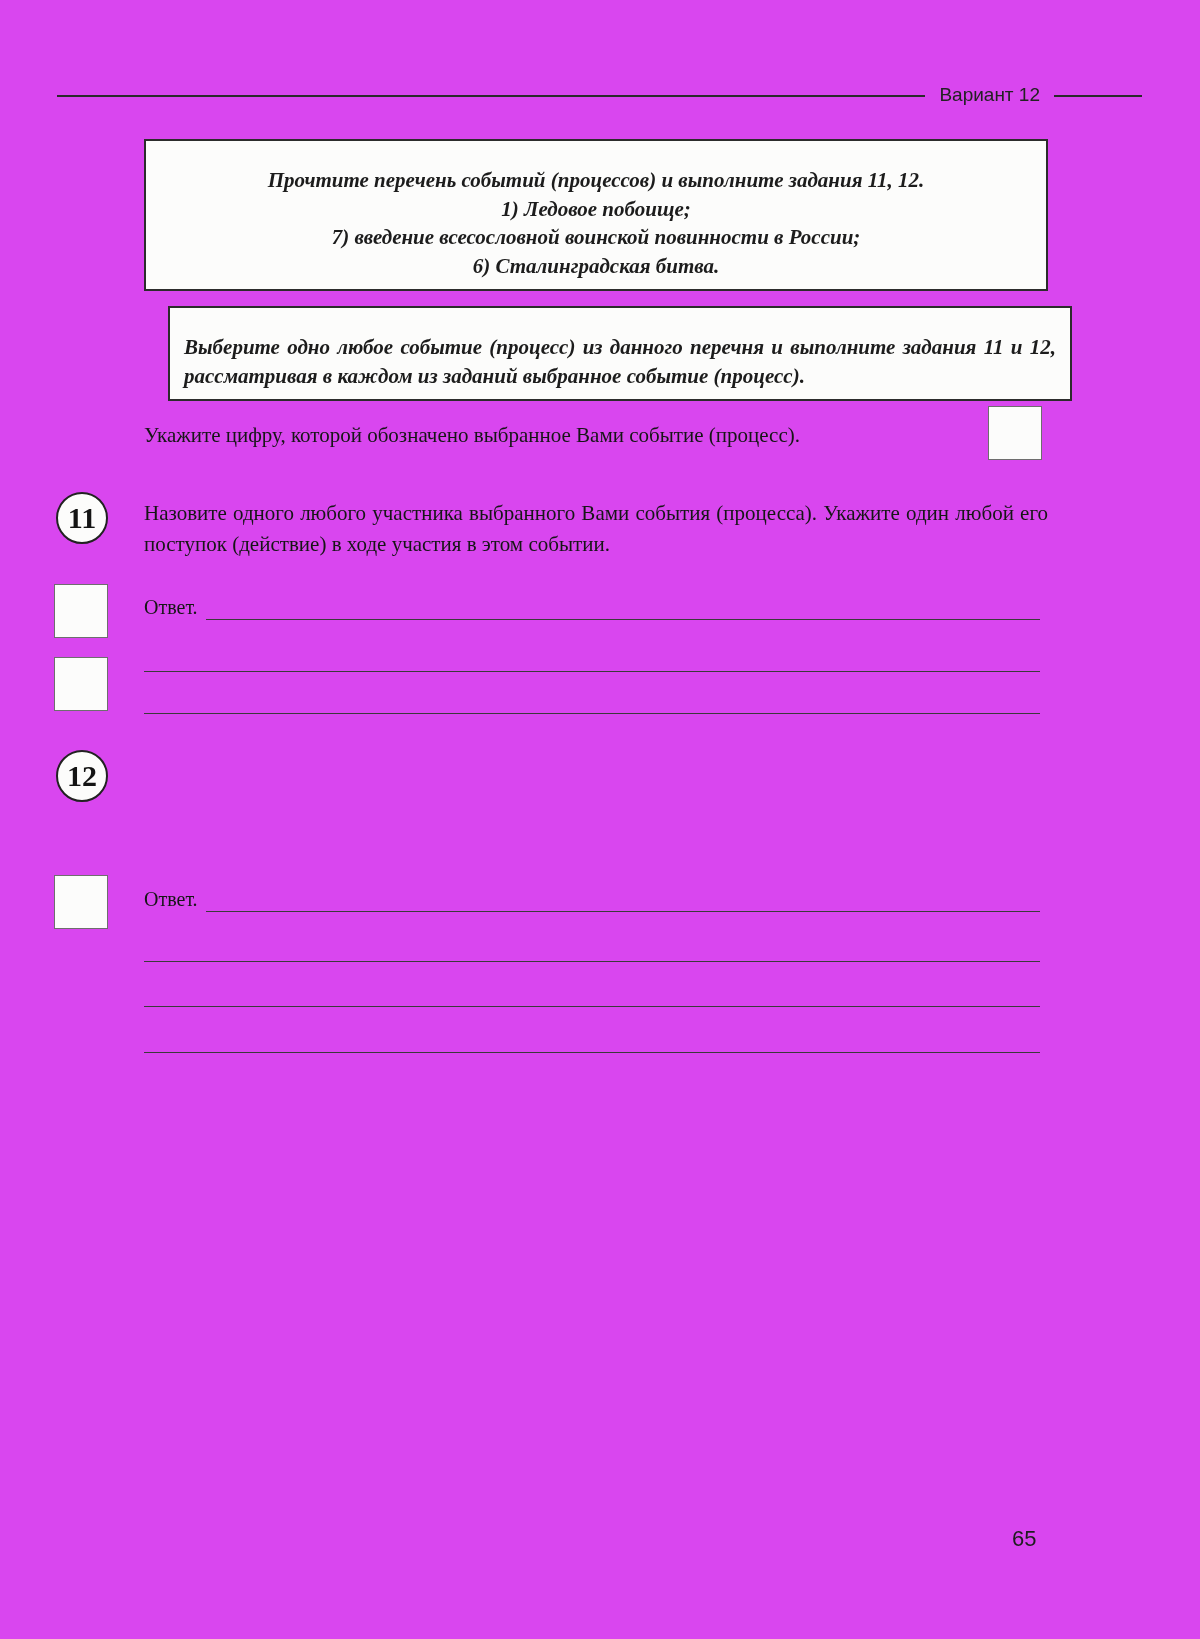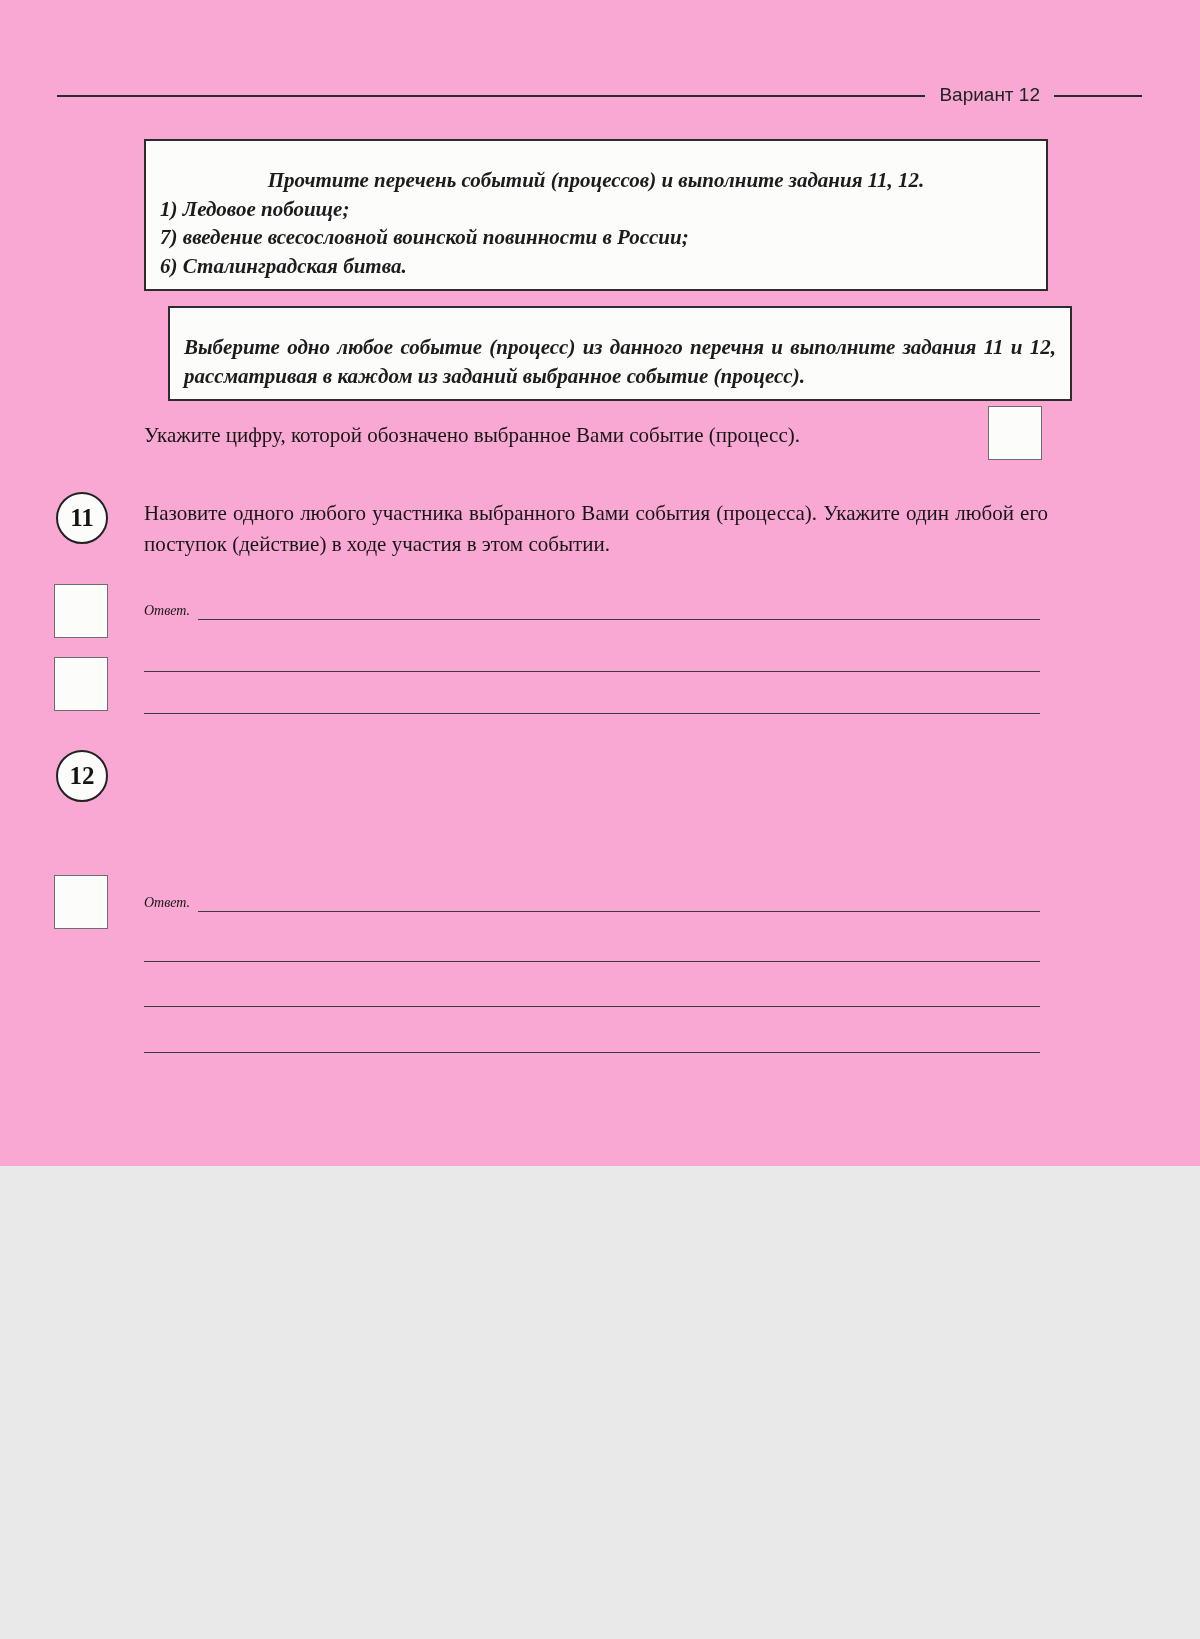--- a/index.html
+++ b/index.html
@@ -2,23 +2,23 @@
 <html lang="ru"><head>
 <meta charset="utf-8">
 <style>
   * { margin: 0; padding: 0; box-sizing: border-box; }
   html, body { background: #e9e9e9; }
   body { font-family: "Liberation Serif", serif; }
 
   .page {
     position: relative;
     width: 1200px;
-    height: 1166px;
+    height: 1639px;
     margin: 0 auto;
-    background: #f9a8d4;
+    background: #d946ef;
     color: #1c1c1c;
     overflow: hidden;
   }
 
   
   .header {
     position: absolute;
     left: 57px; top: 84px;
     width: 1085px;
     display: flex;
@@ -44,21 +44,21 @@
     border: 2px solid #2c2c2c;
     background: #fcfcfb;
     font-style: italic;
     font-weight: bold;
     font-size: 21px;
     line-height: 1.36;
     padding: 25px 14px 9px 14px;
   }
   .intro-box { top: 139px; }
   .intro-box .box-title { text-align: center; }
-  .intro-box .event-item { text-align: left; }
+  .intro-box .event-item { text-align: center; }
   .instruction-box { top: 306px; text-align: justify; margin-left: 24px; }
 
   
   .para {
     position: absolute;
     left: 144px;
     width: 904px;
     font-size: 21px;
     line-height: 1.48;
     text-align: justify;
@@ -72,21 +72,21 @@
   .q-circle {
     position: absolute;
     left: 56px;
     width: 52px; height: 52px;
     border: 2.5px solid #222;
     border-radius: 50%;
     display: flex;
     align-items: center;
     justify-content: center;
     font-weight: bold;
-    font-size: 25px;
+    font-size: 30px;
     color: #141414;
     background: #fcfcfb;
   }
   .q11-circle { top: 492px; }
   .q12-circle { top: 750px; }
 
   
   .answer-square {
     position: absolute;
     width: 54px; height: 54px;
@@ -100,25 +100,24 @@
 
   
   .answer-row {
     position: absolute;
     left: 144px;
     width: 896px;
     display: flex;
     align-items: flex-end;
   }
   .answer-row .answer-label {
-    font-size: 14px;
+    font-size: 20px;
     color: #161616;
     white-space: nowrap;
     padding-bottom: 1px;
-    font-style: italic;
   }
   .answer-row .write-line {
     flex: 1;
     border-bottom: 1.7px solid #3a3a3a;
     margin-left: 8px;
     height: 24px;
   }
   .answer-row-11 { top: 596px; }
   .answer-row-12 { top: 888px; }
 

